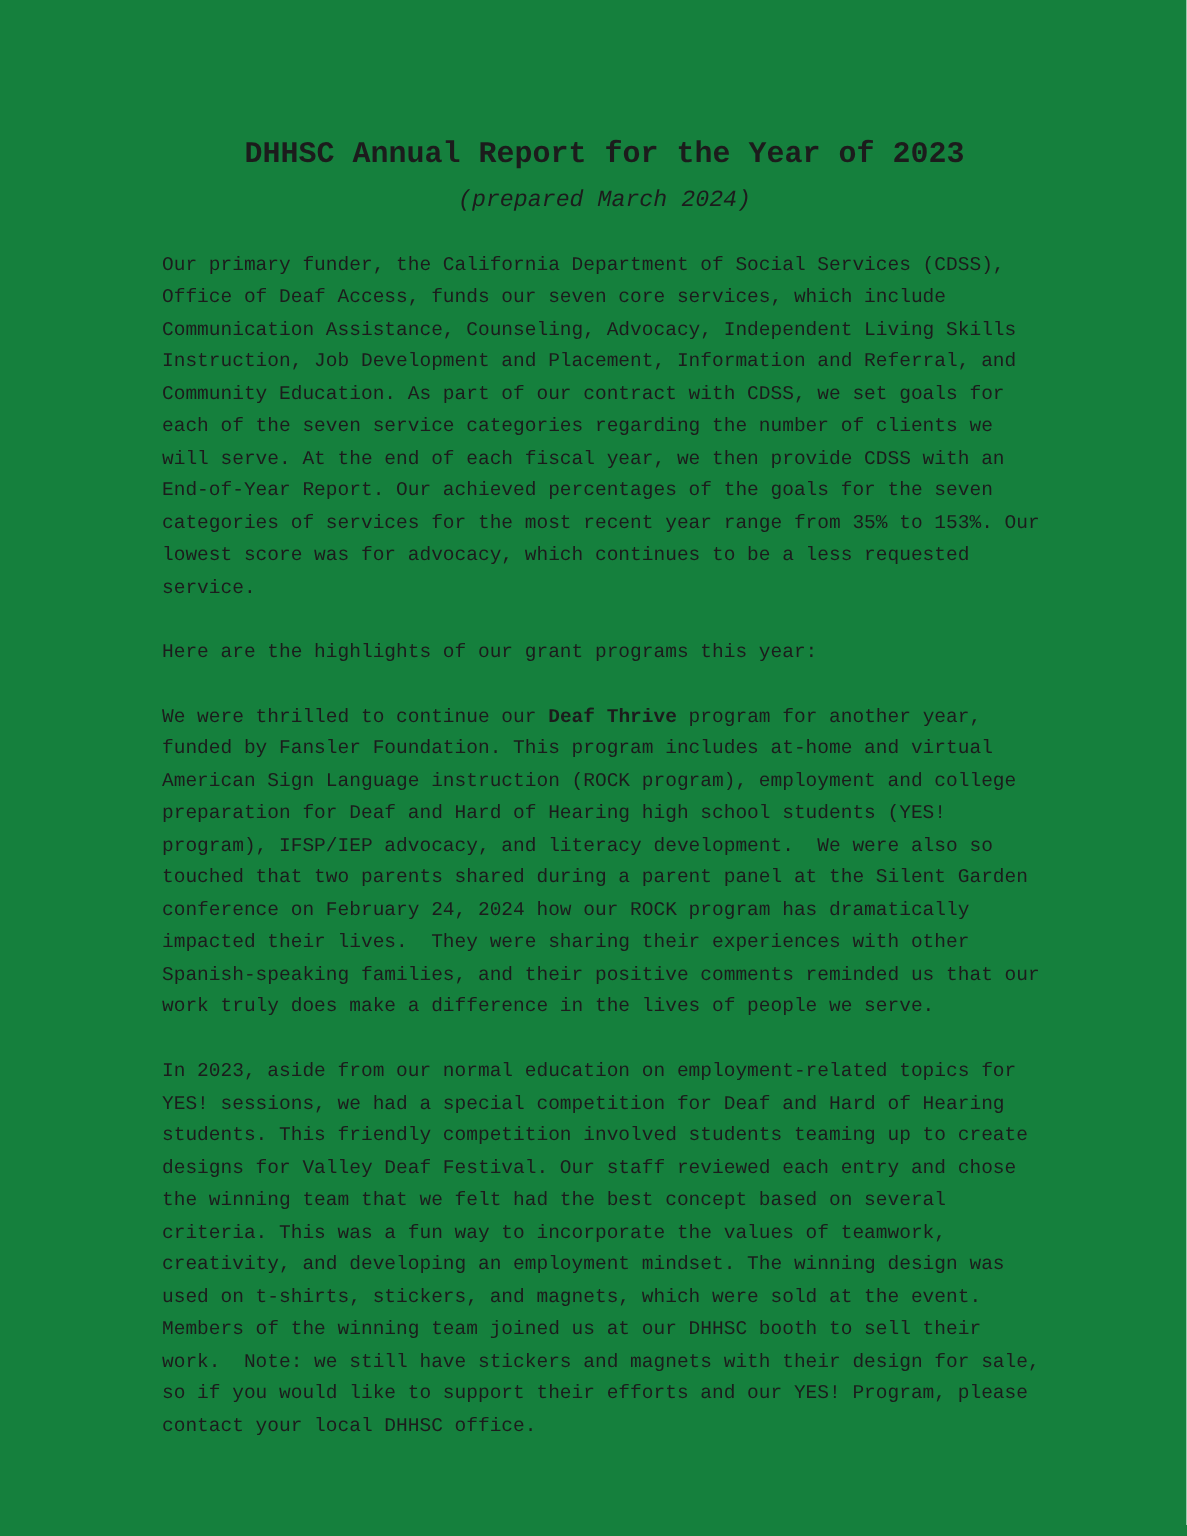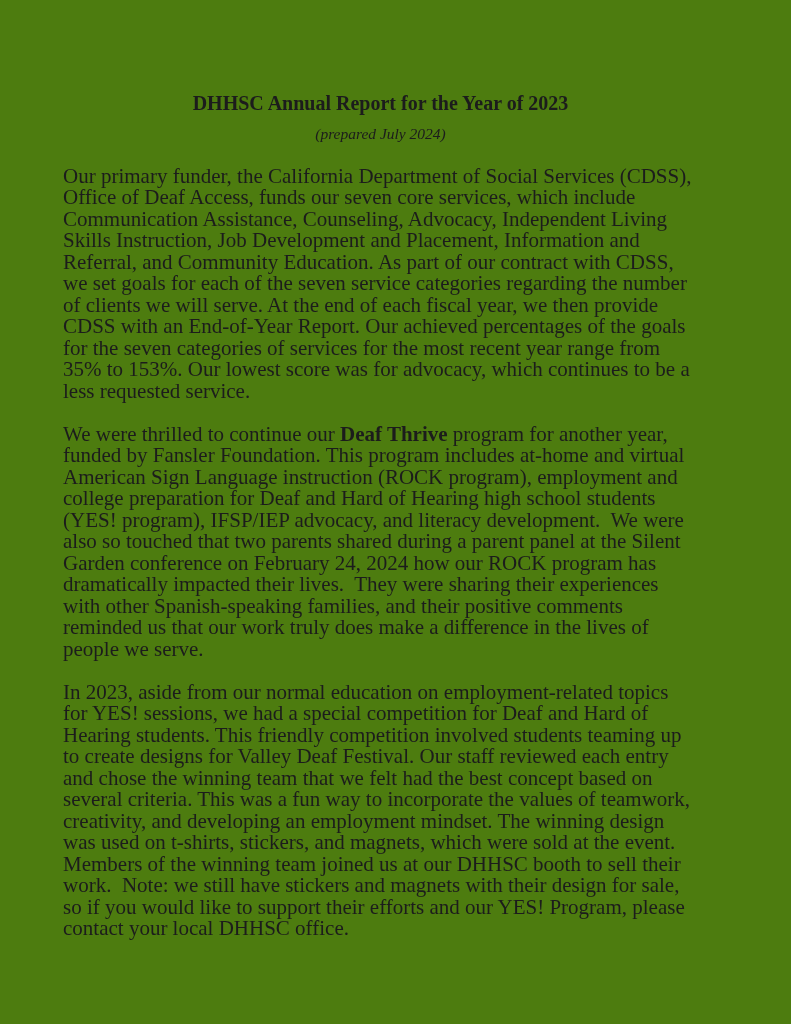--- a/index.html
+++ b/index.html
@@ -4,24 +4,24 @@
 <style>
   html, body {
     margin: 0;
     padding: 0;
     background: #ffffff;
   }
   .page {
     position: relative;
     width: 791px;
     height: 1024px;
-    background: #4d7c0f;
+    background: #15803d;
     box-sizing: border-box;
-    padding: 91px 93px 0 63px;
-    font-family: Liberation Serif, serif;
+    padding: 91px 93px 0 108px;
+    font-family: Liberation Mono, monospace;
     color: #1c1c1c;
     overflow: hidden;
   }
   .doc-title {
     font-size: 20px;
     line-height: 25px;
     font-weight: bold;
     text-align: center;
     margin: 0;
   }
@@ -32,41 +32,42 @@
     text-align: center;
     margin: 7px 0 0 0;
   }
   .section-heading {
     font-size: 15.5px;
     line-height: 21.5px;
     font-weight: bold;
     margin: 47px 0 0 0;
   }
   p.body-para {
-    font-size: 21px;
+    font-size: 13px;
     line-height: 21.5px;
     margin: 21.5px 0 0 0;
     text-align: left;
     white-space: pre-wrap;
   }
   p.body-para .run-bold {
     font-weight: bold;
   }
 </style>
 </head>
 <body>
 
 <div class="page">
 
   <h1 class="doc-title">DHHSC Annual Report for the Year of 2023</h1>
 
-  <div class="doc-subtitle">(prepared July 2024)</div>
+  <div class="doc-subtitle">(prepared March 2024)</div>
 
 
   <p class="body-para"><span>Our primary funder, the California Department of Social Services (CDSS), Office of Deaf Access, funds our seven core services, which include Communication Assistance, Counseling, Advocacy, Independent Living Skills Instruction, Job Development and Placement, Information and Referral, and Community Education. As part of our contract with CDSS, we set goals for each of the seven service categories regarding the number of clients we will serve. At the end of each fiscal year, we then provide CDSS with an End-of-Year Report. Our achieved percentages of the goals for the seven categories of services for the most recent year range from 35% to 153%. Our lowest score was for advocacy, which continues to be a less requested service.</span></p>
 
+  <p class="body-para"><span>Here are the highlights of our grant programs this year:</span></p>
 
   <p class="body-para"><span>We were thrilled to continue our </span><span class="run-bold">Deaf Thrive</span><span> program for another year, funded by Fansler Foundation. This program includes at-home and virtual American Sign Language instruction (ROCK program), employment and college preparation for Deaf and Hard of Hearing high school students (YES! program), IFSP/IEP advocacy, and literacy development.  We were also so touched that two parents shared during a parent panel at the Silent Garden conference on February 24, 2024 how our ROCK program has dramatically impacted their lives.  They were sharing their experiences with other Spanish-speaking families, and their positive comments reminded us that our work truly does make a difference in the lives of people we serve.</span></p>
 
   <p class="body-para"><span>In 2023, aside from our normal education on employment-related topics for YES! sessions, we had a special competition for Deaf and Hard of Hearing students. This friendly competition involved students teaming up to create designs for Valley Deaf Festival. Our staff reviewed each entry and chose the winning team that we felt had the best concept based on several criteria. This was a fun way to incorporate the values of teamwork, creativity, and developing an employment mindset. The winning design was used on t-shirts, stickers, and magnets, which were sold at the event. Members of the winning team joined us at our DHHSC booth to sell their work.  Note: we still have stickers and magnets with their design for sale, so if you would like to support their efforts and our YES! Program, please contact your local DHHSC office.</span></p>
 
 
 </div>
 
 </body></html>

